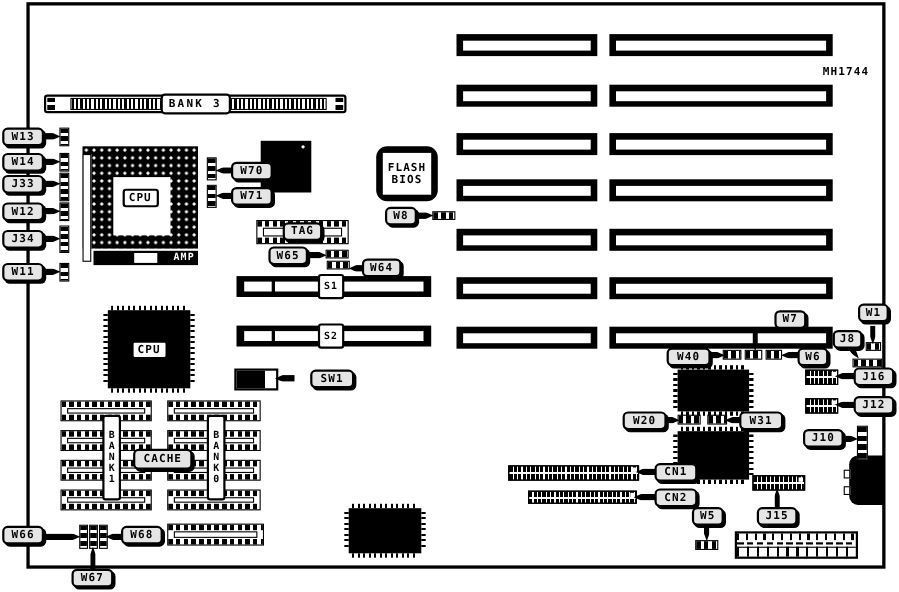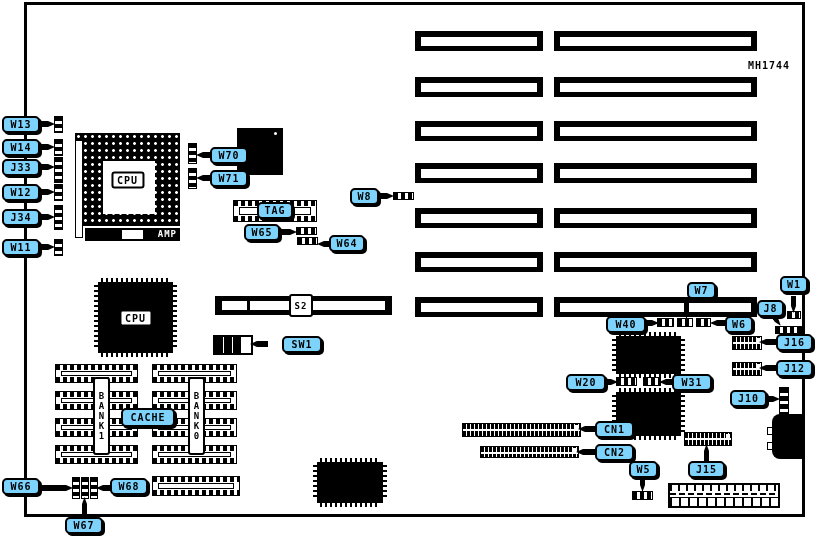--- a/index.html
+++ b/index.html
@@ -3,21 +3,21 @@
 <meta charset="utf-8">
 <style>
   html,body{margin:0;padding:0;background:#fff;}
   #stage{position:relative;width:817px;height:538px;background:#fff;overflow:hidden;
          font-family:"DejaVu Sans Mono",monospace;color:#000;}
   #stage *{box-sizing:border-box;}
 
   .outline{position:absolute;left:24px;top:2px;width:781px;height:515px;border:3px solid #000;z-index:1;}
 
   
-  .cal{position:absolute;height:17px;background:#7dd3fc;border:2px solid #000;border-radius:5px;
+  .cal{position:absolute;height:17px;background:#e5e5e5;border:2px solid #000;border-radius:5px;
        box-shadow:2px 2px 0 #000;display:flex;align-items:center;justify-content:center;
        font-size:10px;font-weight:bold;letter-spacing:1px;z-index:30;white-space:nowrap;text-align:right;}
 
   
   .lead{position:absolute;background:#000;z-index:25;}
   .lead.r{height:6px;clip-path:polygon(0 0,calc(100% - 7px) 0,100% 50%,calc(100% - 7px) 100%,0 100%);}
   .lead.l{height:6px;clip-path:polygon(7px 0,100% 0,100% 100%,7px 100%,0 50%);}
   .lead.d{width:5px;clip-path:polygon(0 0,100% 0,100% calc(100% - 7px),50% 100%,0 calc(100% - 7px));}
   .lead.u{width:5px;clip-path:polygon(0 100%,0 7px,50% 0,100% 7px,100% 100%);}
 
@@ -112,54 +112,72 @@
 
   .model-text{position:absolute;font-size:10px;font-weight:bold;letter-spacing:1px;z-index:4;padding-left:42px;}
 </style>
 </head>
 <body>
 
 <div id="stage">
   <div class="outline"></div>
   <div class="model-text" style="left:706px;top:60px">MH1744</div>
 
+  <div class="simm" style="left:40px;top:86px">
+    <div class="clip-l"></div>
+      <div class="clip-r"></div>
+    <div class="bar"></div>
+    <div class="bank-label">BANK 3</div>
+  </div>
 
   <div class="slot" style="left:415px;top:31px;width:128px"></div>
   <div class="slot" style="left:554px;top:31px;width:203px"></div>
   <div class="slot" style="left:415px;top:77px;width:128px"></div>
   <div class="slot" style="left:554px;top:77px;width:203px"></div>
   <div class="slot" style="left:415px;top:121px;width:128px"></div>
   <div class="slot" style="left:554px;top:121px;width:203px"></div>
   <div class="slot" style="left:415px;top:163px;width:128px"></div>
   <div class="slot" style="left:554px;top:163px;width:203px"></div>
   <div class="slot" style="left:415px;top:208px;width:128px"></div>
   <div class="slot" style="left:554px;top:208px;width:203px"></div>
   <div class="slot" style="left:415px;top:252px;width:128px"></div>
   <div class="slot" style="left:554px;top:252px;width:203px"></div>
   <div class="slot" style="left:415px;top:297px;width:128px"></div>
   <div class="slot" style="left:554px;top:297px;width:203px"></div>
 
+  <div class="sslot" style="left:215px;top:251px;width:177px">
+    <div class="sseg" style="left:7px;width:25px"></div>
+    <div class="sseg" style="left:35px;width:42px"></div>
+    <div class="sseg" style="left:97px;width:73px"></div>
+    <div class="s-label" style="left:74px;width:24px">S1</div>
+  </div>
   <div class="sslot" style="left:215px;top:296px;width:177px">
     <div class="sseg" style="left:7px;width:25px"></div>
     <div class="sseg" style="left:35px;width:42px"></div>
     <div class="sseg" style="left:97px;width:73px"></div>
     <div class="s-label" style="left:74px;width:24px">S2</div>
   </div>
 
   <div class="pga" style="left:75px;top:133px;width:105px;height:93px">
     <div class="pga-center"></div>
     <div class="chip-label">CPU</div>
   </div>
   <div class="zif" style="left:75px;top:140px;width:8px;height:98px"></div>
   <div class="amp-bar" style="left:85px;top:228px;width:95px;height:13px">
     <div class="amp-notch"></div>
     <span class="amp-text">AMP</span>
   </div>
 
   <div class="icblk" style="left:237px;top:128px;width:46px;height:47px"></div>
+  <div class="flash" style="left:342px;top:133px;width:56px;height:50px">
+    <div class="flash-inner">
+      <span>FLASH</span>
+      <span>BIOS</span>
+    </div>
+  </div>
 
   <div class="dip" style="left:233px;top:200px;width:84px;height:22px"></div>
   <div class="cal" style="left:257px;top:202px;width:36px">TAG</div>
 
   <div class="qfp" style="left:98px;top:282px;width:75px;height:71px">
     <div class="pv l"></div>
       <div class="pv r"></div>
     <div class="chip-label">CPU</div>
   </div>
 
@@ -269,21 +287,21 @@
   <div class="cal" style="left:244px;top:224px;width:36px">W65</div>
   <div class="cal" style="left:329px;top:235px;width:36px">W64</div>
   <div class="cal" style="left:282px;top:336px;width:40px">SW1</div>
   <div class="cal" style="left:2px;top:478px;width:38px">W66</div>
   <div class="cal" style="left:110px;top:478px;width:38px">W68</div>
   <div class="cal" style="left:65px;top:517px;width:38px">W67</div>
   <div class="cal" style="left:566px;top:374px;width:40px">W20</div>
   <div class="cal" style="left:672px;top:374px;width:40px">W31</div>
   <div class="cal" style="left:606px;top:316px;width:40px">W40</div>
   <div class="cal" style="left:725px;top:316px;width:28px">W6</div>
-  <div class="cal" style="left:687px;top:282px;width:29px">W7</div>
+  <div class="cal" style="left:704px;top:282px;width:29px">W7</div>
   <div class="cal" style="left:780px;top:276px;width:28px">W1</div>
   <div class="cal" style="left:757px;top:300px;width:27px">J8</div>
   <div class="cal" style="left:776px;top:334px;width:37px">J16</div>
   <div class="cal" style="left:776px;top:360px;width:37px">J12</div>
   <div class="cal" style="left:730px;top:390px;width:37px">J10</div>
   <div class="cal" style="left:595px;top:421px;width:39px">CN1</div>
   <div class="cal" style="left:595px;top:444px;width:39px">CN2</div>
   <div class="cal" style="left:629px;top:461px;width:29px">W5</div>
   <div class="cal" style="left:688px;top:461px;width:37px">J15</div>
 </div>

